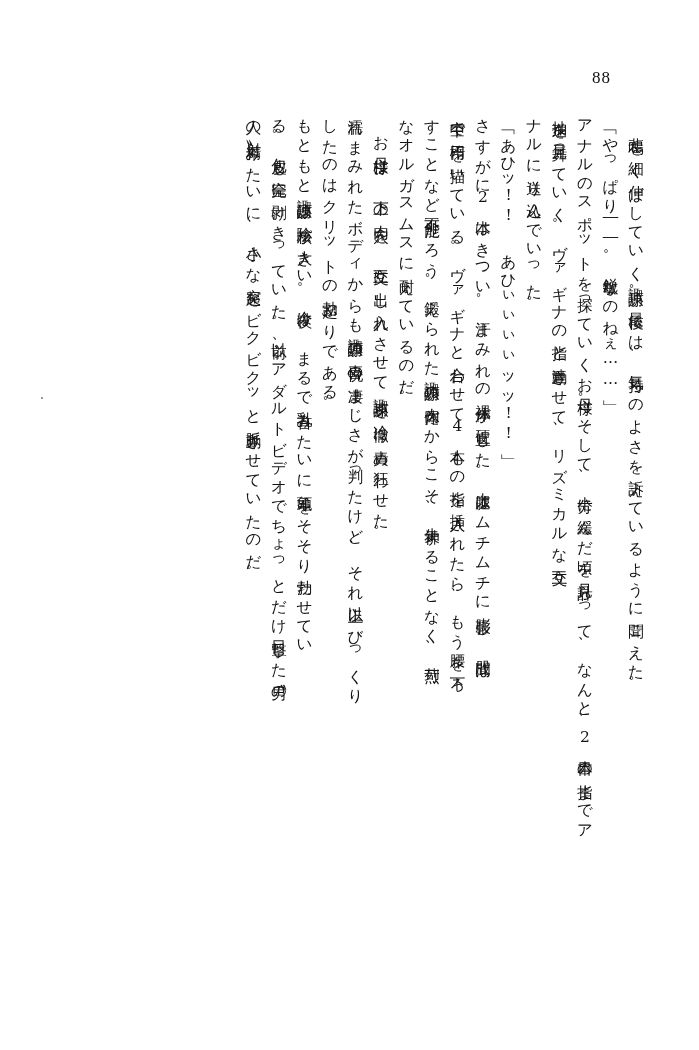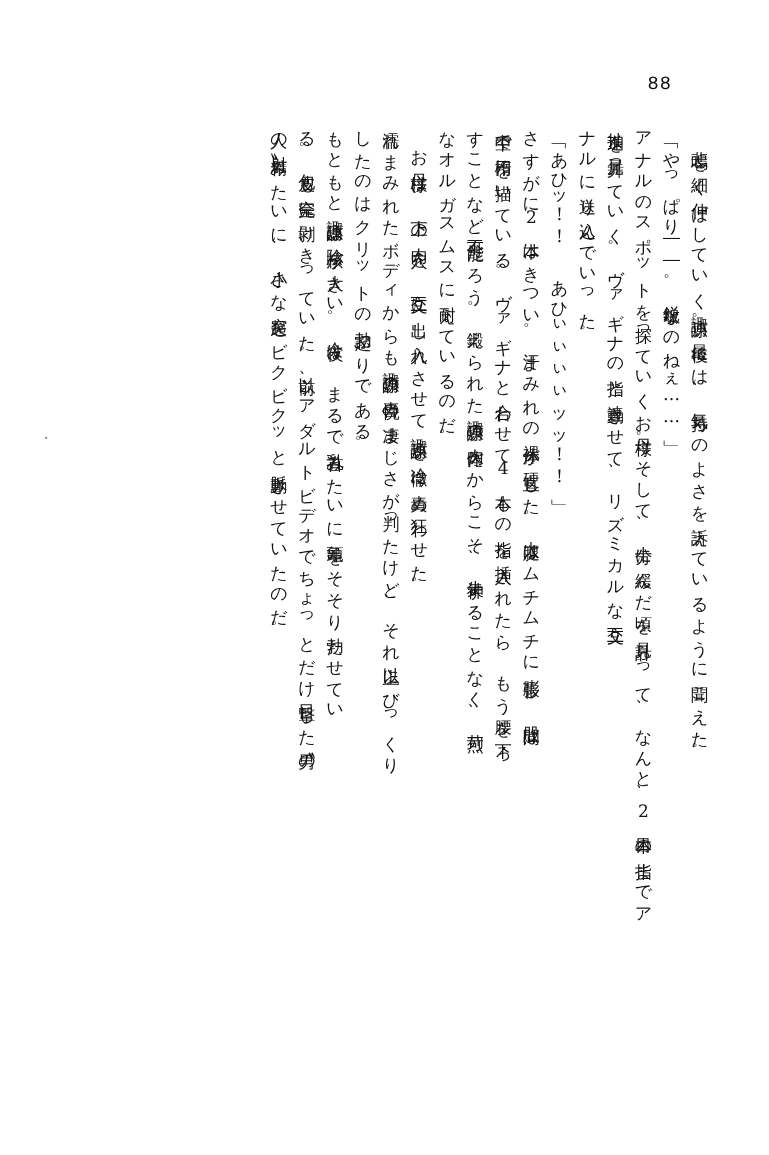--- a/index.html
+++ b/index.html
@@ -22,21 +22,21 @@
     height: 1050px;
     box-sizing: border-box;
   }
 
   .page-number {
     position: absolute;
     top: 68px;
     right: 88px;
     font-size: 17px;
     letter-spacing: 1px;
-    font-family: Liberation Mono, monospace;
+    font-family: Liberation Serif, serif;
     color: #111;
   }
 
   
   .body-text {
     position: absolute;
     top: 108px;
     right: 56px;
     left: 46px;
     bottom: 28px;

